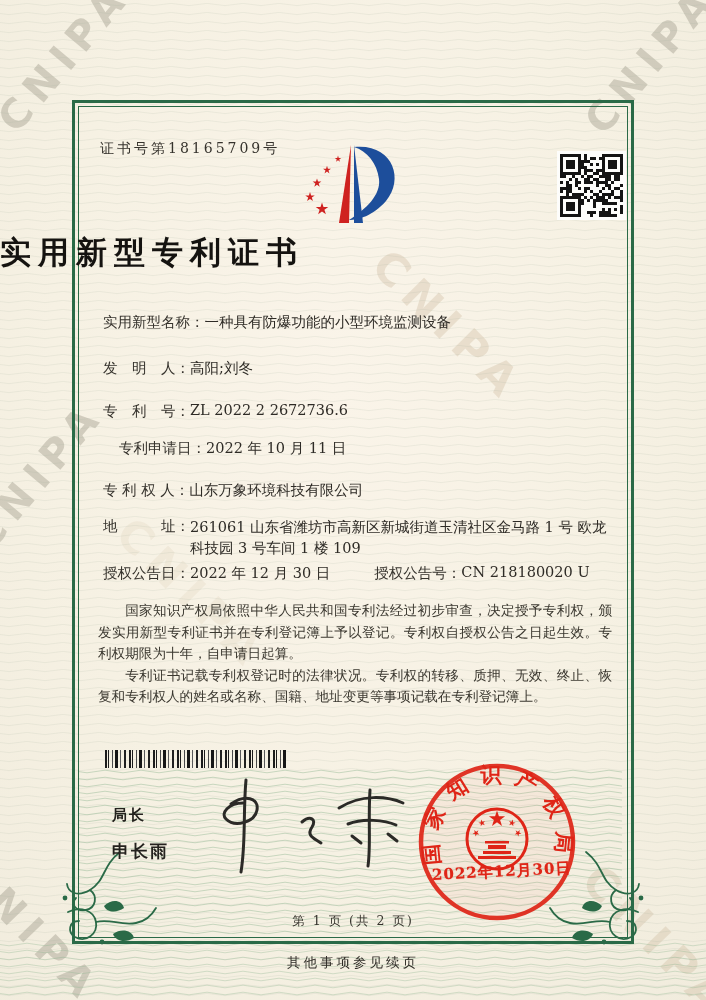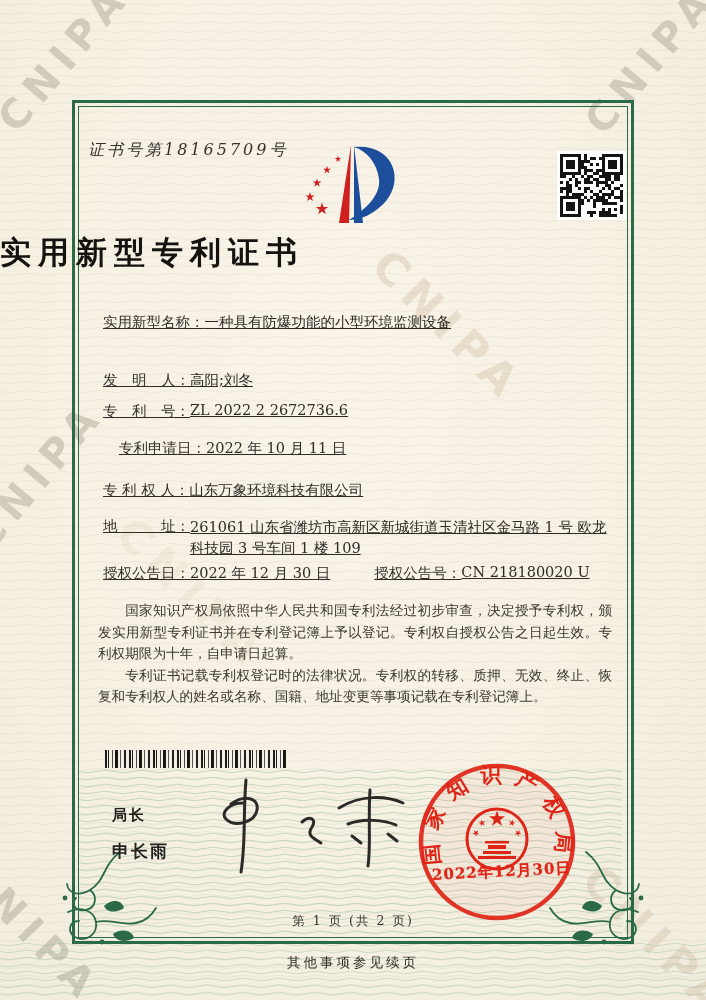--- a/index.html
+++ b/index.html
@@ -29,33 +29,33 @@
   .flourish.right{right:58px;top:850px;transform:scaleX(-1);}
 
   
   .waves{position:absolute;z-index:1;pointer-events:none;}
   .waves-page{left:0;top:0;opacity:.16;}
   .waves-lower{left:78px;top:768px;opacity:.5;}
   .waves-foot{left:0;top:941px;opacity:.4;}
 
   
   .content{position:absolute;inset:0;z-index:4;color:#2e2b26;}
-  .cert-no{position:absolute;left:88px;top:140px;font-size:16px;letter-spacing:3px;color:#35322c;font-style:italic;}
+  .cert-no{position:absolute;left:100px;top:140px;font-size:14px;letter-spacing:3px;color:#35322c;}
   .logo{position:absolute;left:292px;top:138px;}
   .qr{position:absolute;left:557px;top:151px;width:69px;height:69px;background:#fdfdfb;
       display:flex;align-items:center;justify-content:center;}
   .title{position:absolute;left:0;top:232px;width:100%;
          font-size:31px;font-weight:700;letter-spacing:7px;color:#151310;}
 
   .fields{position:absolute;left:103px;top:313px;width:500px;font-size:14.5px;}
-  .frow{display:flex;align-items:flex-start;margin:0;text-decoration:underline;}
+  .frow{display:flex;align-items:flex-start;margin:0;}
   .frow .lab{white-space:pre;flex:none;color:#35322c;}
   .frow .val{color:#2e2b26;}
   .r-name{position:absolute;top:0;left:0;}
-  .r-inventor{position:absolute;top:46px;left:0;margin-top:12px;}
+  .r-inventor{position:absolute;top:46px;left:0;}
   .r-patno{position:absolute;top:89px;left:0;}
   .r-filing{position:absolute;top:126px;left:16px;}
   .r-patentee{position:absolute;top:168px;left:0;}
   .r-address{position:absolute;top:204px;left:0;width:505px;}
   .r-address .val{width:430px;line-height:21px;}
   .r-grant{position:absolute;top:251px;left:0;display:flex;gap:44px;}
 
   .paras{position:absolute;left:98px;top:600px;width:514px;font-size:13.6px;
          line-height:21.6px;text-align:justify;color:#3a372f;}
   .paras p{margin:0;text-indent:2em;}

